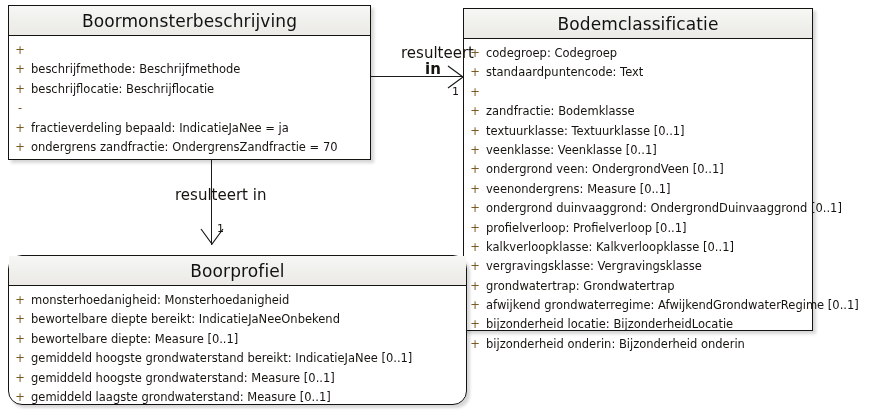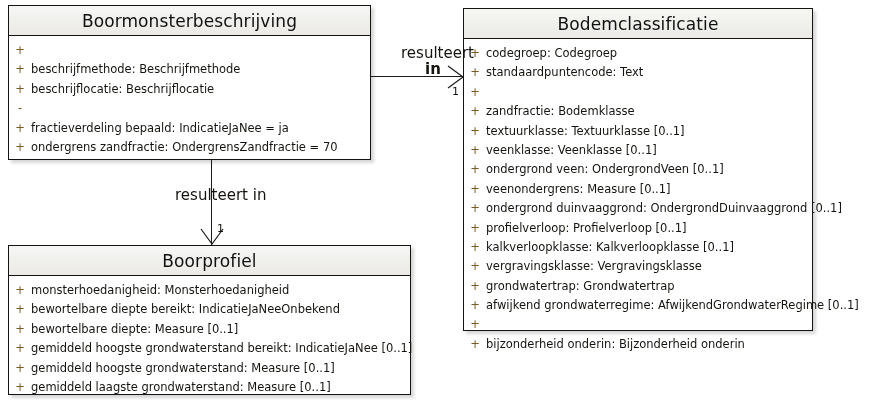--- a/index.html
+++ b/index.html
@@ -180,29 +180,30 @@
       <div class="attr-row">
         <span class="attr-vis">+</span>
         <span class="attr-text">grondwatertrap: Grondwatertrap</span>
       </div>
       <div class="attr-row">
         <span class="attr-vis">+</span>
         <span class="attr-text">afwijkend grondwaterregime: AfwijkendGrondwaterRegime [0..1]</span>
       </div>
       <div class="attr-row">
         <span class="attr-vis">+</span>
+        <span class="attr-text">bijzonderheid locatie: BijzonderheidLocatie</span>
       </div>
       <div class="attr-row">
         <span class="attr-vis">+</span>
         <span class="attr-text">bijzonderheid onderin: Bijzonderheid onderin</span>
       </div>
     </div>
   </div>
 
-  <div class="uml-class" id="cls-boorprofiel" style="left:8px; top:245px; width:403px; height:150px;">
+  <div class="uml-class" id="cls-boorprofiel" style="left:8px; top:255px; width:459px; height:150px;border-radius:14px;">
     <div class="uml-header">
       <span class="uml-title">Boorprofiel</span>
     </div>
     <div class="uml-body">
       <div class="attr-row">
         <span class="attr-vis">+</span>
         <span class="attr-text">monsterhoedanigheid: Monsterhoedanigheid</span>
       </div>
       <div class="attr-row">
         <span class="attr-vis">+</span>

